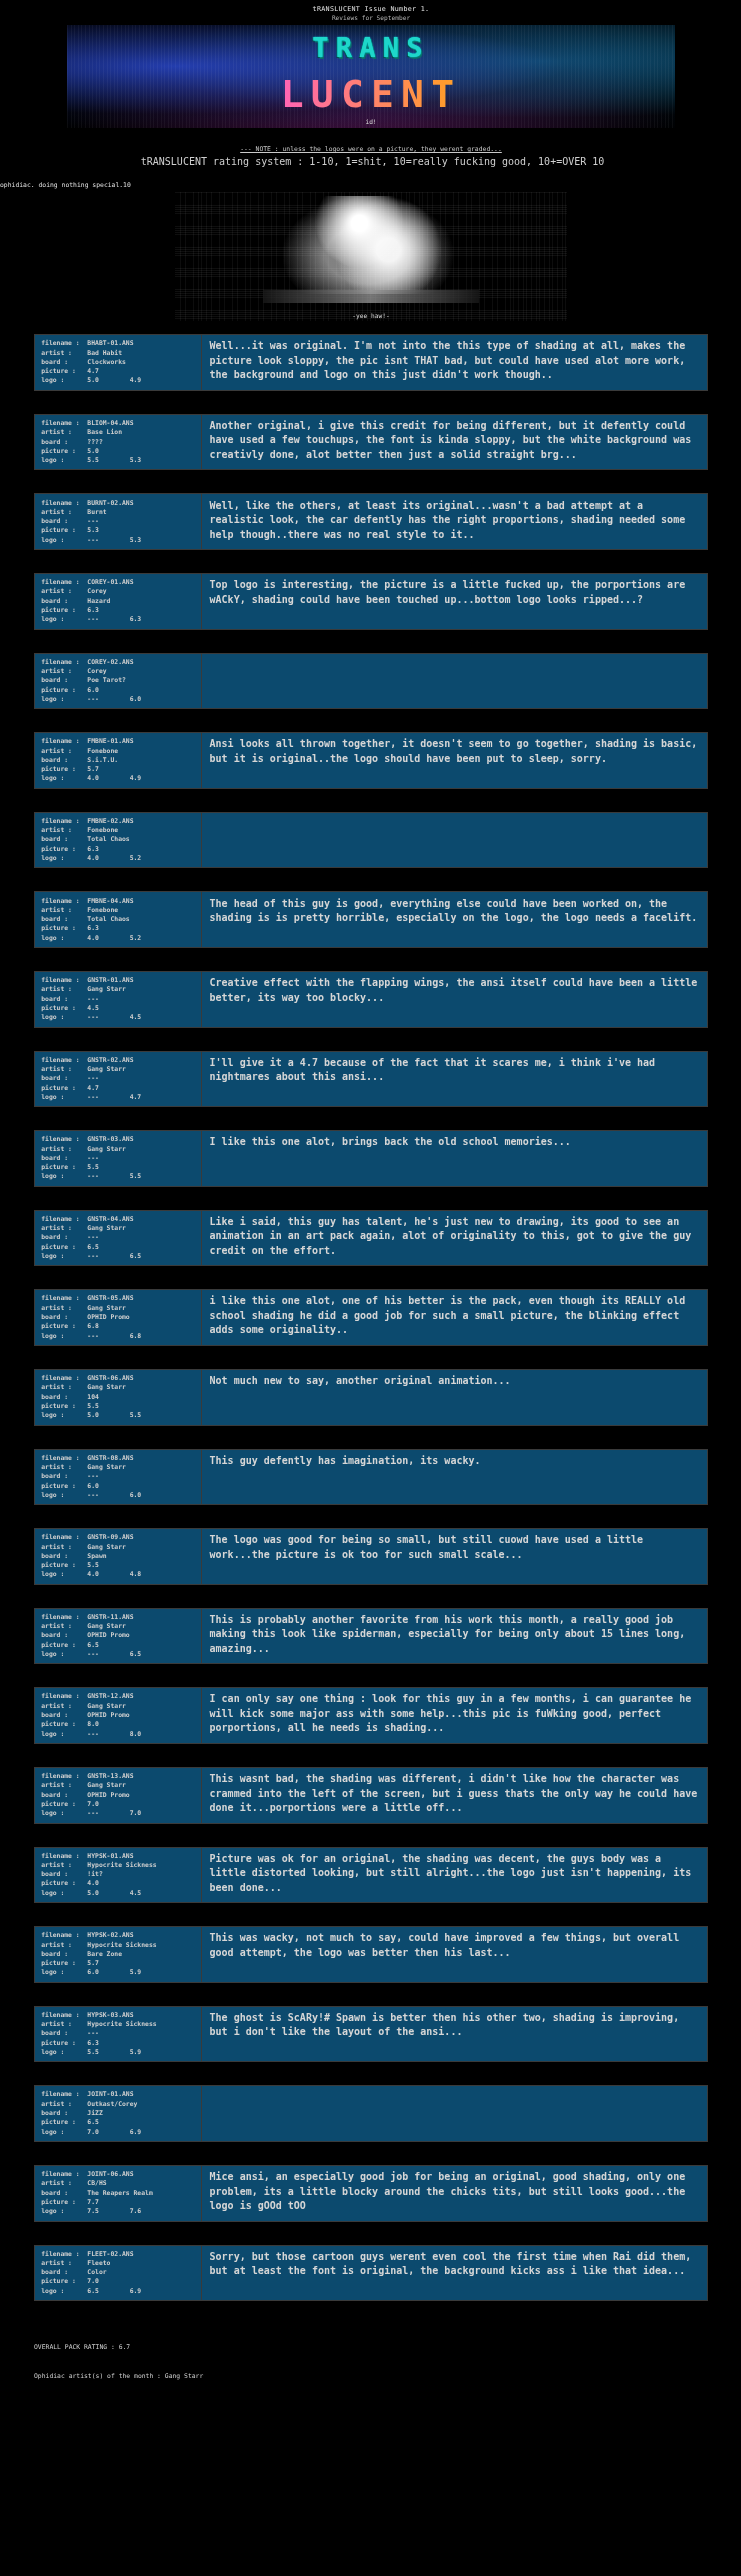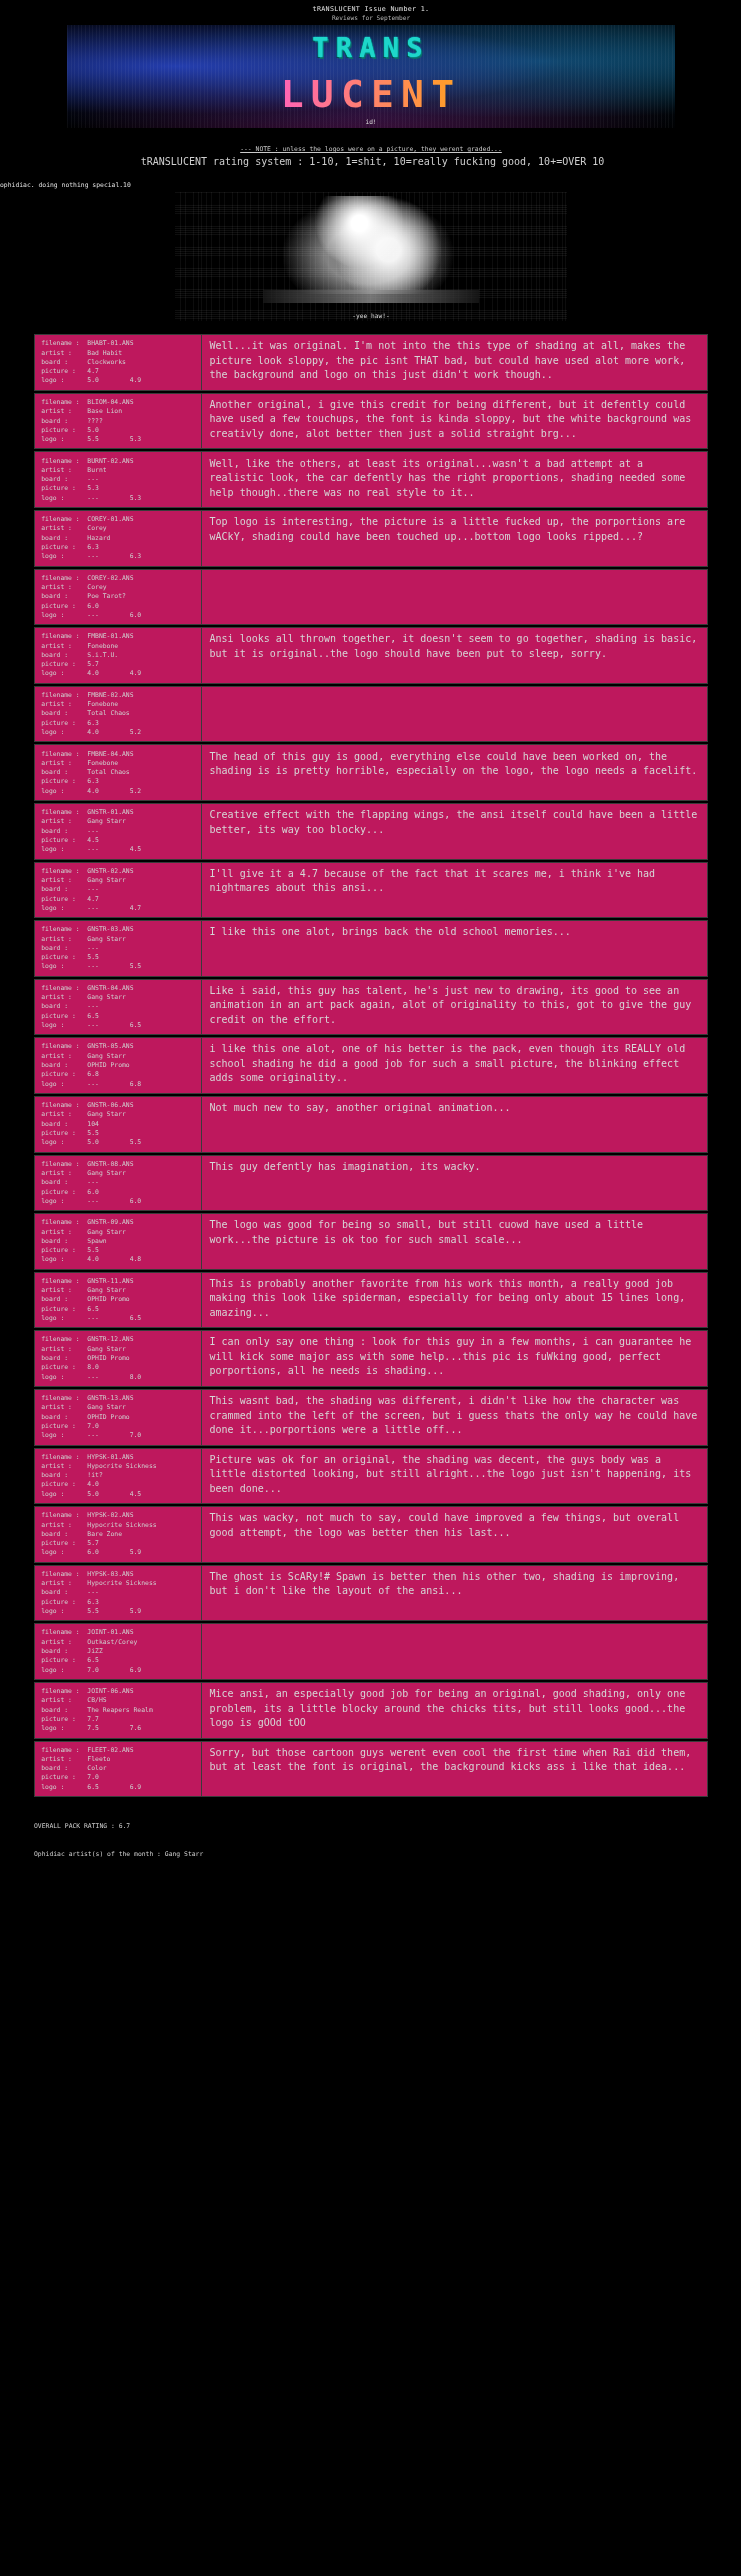--- a/index.html
+++ b/index.html
@@ -137,22 +137,23 @@
 
   
   .reviews{
     width:674px;
     margin:13.4px auto 0 auto;
   }
   .entry{
     display:flex;
     align-items:stretch;
     border:0.5px solid #3a3a3a;
-    margin-bottom:2px;
-    background:#be185d;
+    margin-bottom:23px;
+    background:#0c4a6e;
+    font-weight:bold;
   }
   .meta{
     width:155px;
     flex:0 0 155px;
     padding:4.1px 5.2px 4.1px 6.2px;
     border-right:0.5px solid #3a3a3a;
     font-size:6.4px;
     line-height:1.45;
     color:#cfcfcf;
     white-space:pre;

